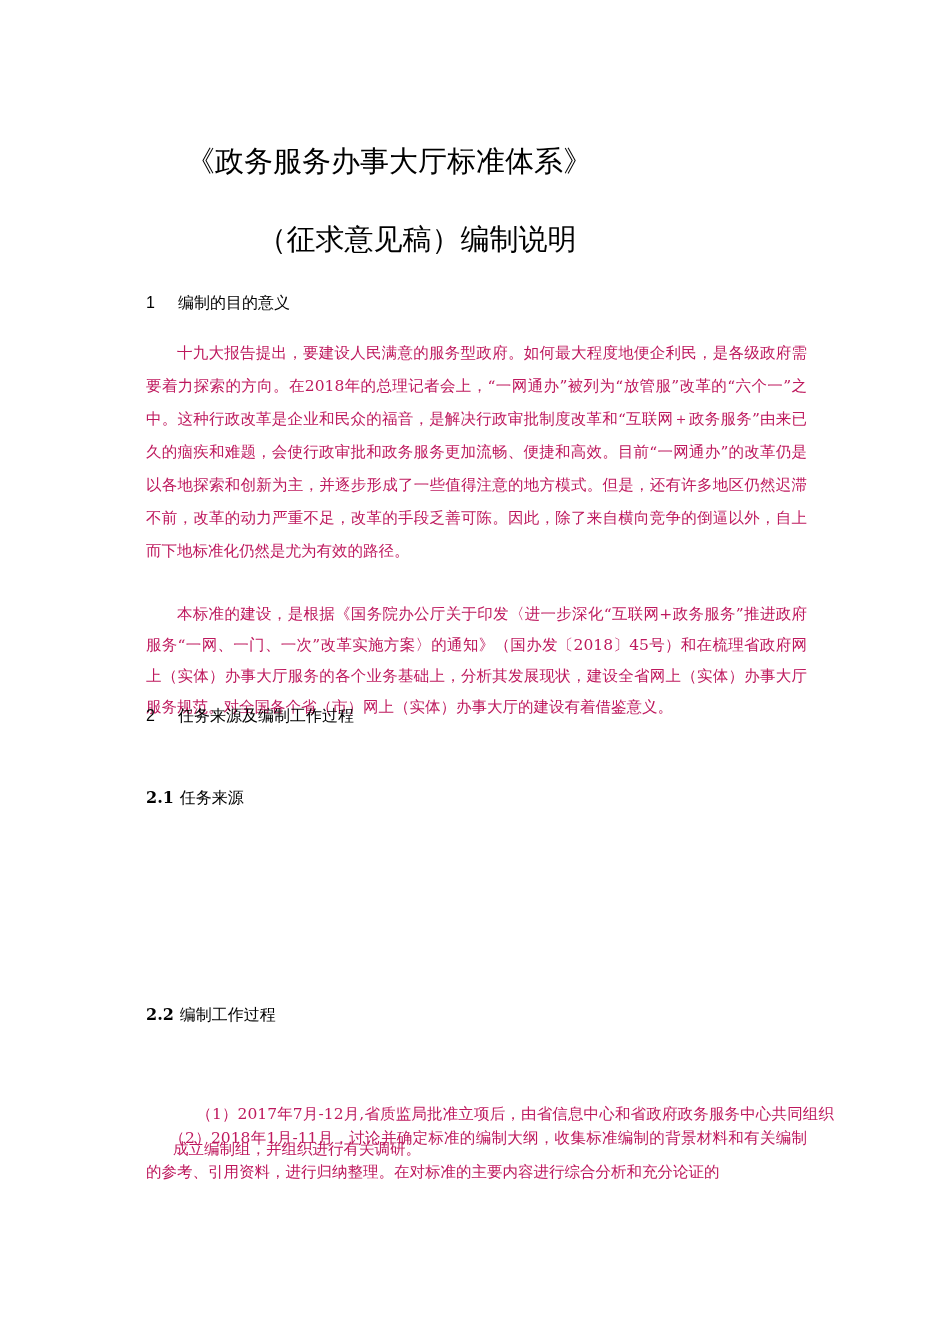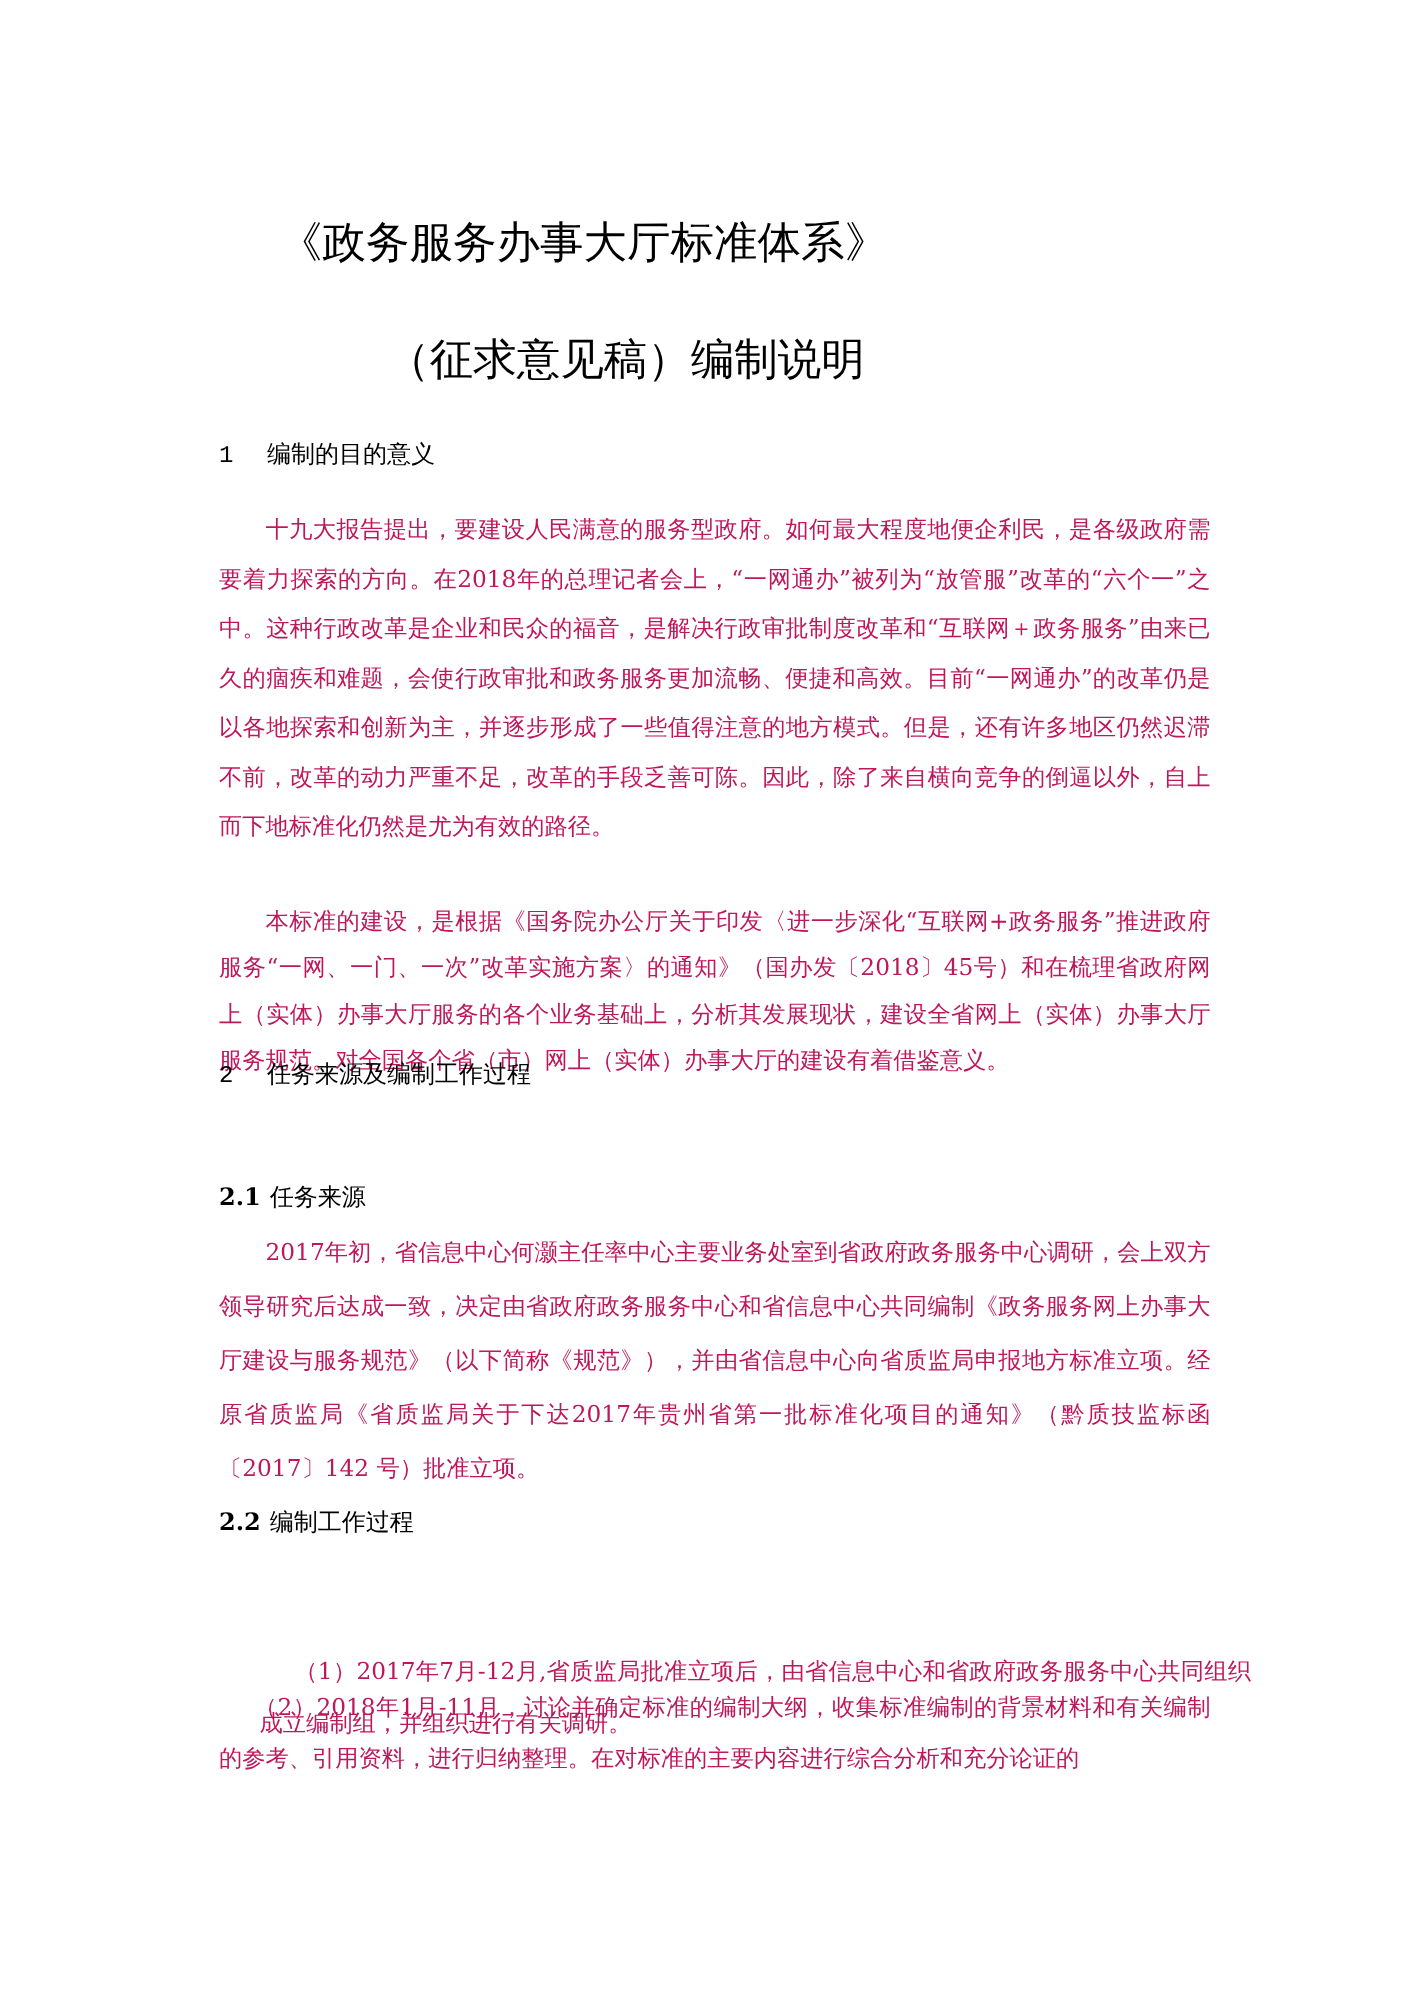--- a/index.html
+++ b/index.html
@@ -1,21 +1,21 @@
 <!DOCTYPE html>
 <html><head>
 <meta charset="utf-8">
 <style>
   html, body { margin: 0; padding: 0; background: #ffffff; }
   body { width: 950px; height: 1344px; position: relative; overflow: hidden; color: #000; }
   .page { position: absolute; left: 0; top: 0; width: 950px; height: 1344px; background: #fff; }
   .title { position: absolute; left: 0; width: 778px; text-align: center; font-family: "DejaVu Sans", sans-serif; font-size: 29px; font-weight: normal; letter-spacing: 0px; color: #000; }
   .t1 { top: 142px; }
   .t2 { top: 220px; padding-left: 28px; }
-  .h { position: absolute; left: 146px; font-family: Liberation Mono, monospace; font-size: 16px; color: #000; }
+  .h { position: absolute; left: 146px; font-family: Liberation Sans, sans-serif; font-size: 16px; color: #000; }
   .h .num { display: inline-block; width: 32px; }
   .sub { position: absolute; left: 146px; font-size: 16px; color: #000; }
   .sub .num { font-family: "DejaVu Serif", serif; margin-right: 6px; font-weight: bold; }
   .sub .lbl-serif { font-family: "DejaVu Serif", serif; }
   .sub .lbl-sans { font-family: "DejaVu Sans", sans-serif; }
   .para { position: absolute; left: 146px; width: 661px; font-family: "DejaVu Serif", serif; font-size: 15.5px; color: #be185d; text-align: justify; text-indent: 2em; margin: 0; }
   .p1 { top: 337px; line-height: 33px; }
   .p2 { top: 599px; line-height: 31px; }
   .p3 { top: 817px; line-height: 36px; }
   .p4 { top: 1097px; line-height: 35px; text-indent: 1.5em; margin-left: 27px; }
@@ -36,21 +36,20 @@
   <p class="para p2">本标准的建设，是根据《国务院办公厅关于印发〈进一步深化“互联网+政务服务”推进政府服务“一网、一门、一次”改革实施方案〉的通知》（国办发〔2018〕45号）和在梳理省政府网上（实体）办事大厅服务的各个业务基础上，分析其发展现状，建设全省网上（实体）办事大厅服务规范。对全国各个省（市）网上（实体）办事大厅的建设有着借鉴意义。</p>
 
   <div class="h" style="top:706px;">
     <span class="num">2</span><span>任务来源及编制工作过程</span>
   </div>
 
   <div class="sub" style="top:788px;">
     <span class="num">2.1</span><span class="lbl-serif">任务来源</span>
   </div>
 
-  <p class="para p3">2017年初，省信息中心何灏主任率中心主要业务处室到省政府政务服务中心调研，会上双方领导研究后达成一致，决定由省政府政务服务中心和省信息中心共同编制《政务服务网上办事大厅建设与服务规范》（以下简称《规范》），并由省信息中心向省质监局申报地方标准立项。经原省质监局《省质监局关于下达2017年贵州省第一批标准化项目的通知》（黔质技监标函〔2017〕142 号）批准立项。</p>
 
   <div class="sub" style="top:1005px;">
     <span class="num">2.2</span><span class="lbl-sans">编制工作过程</span>
   </div>
 
   <p class="para p4">（1）2017年7月-12月,省质监局批准立项后，由省信息中心和省政府政务服务中心共同组织成立编制组，并组织进行有关调研。</p>
   <p class="para p5">（2）2018年1月-11月，讨论并确定标准的编制大纲，收集标准编制的背景材料和有关编制的参考、引用资料，进行归纳整理。在对标准的主要内容进行综合分析和充分论证的</p>
 </div>
 
 </body></html>

